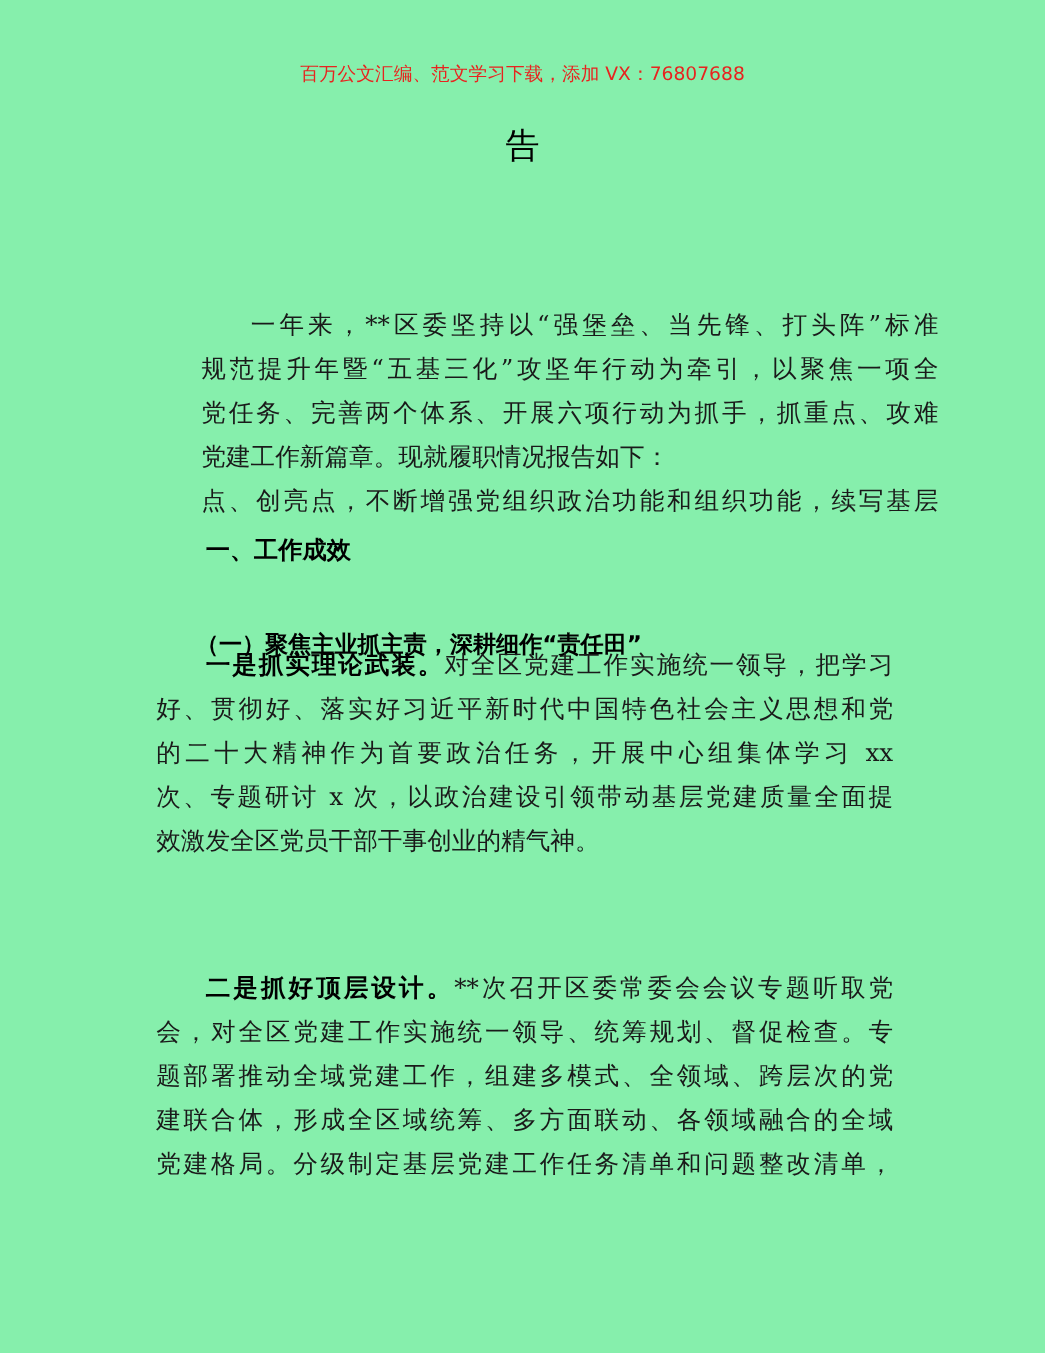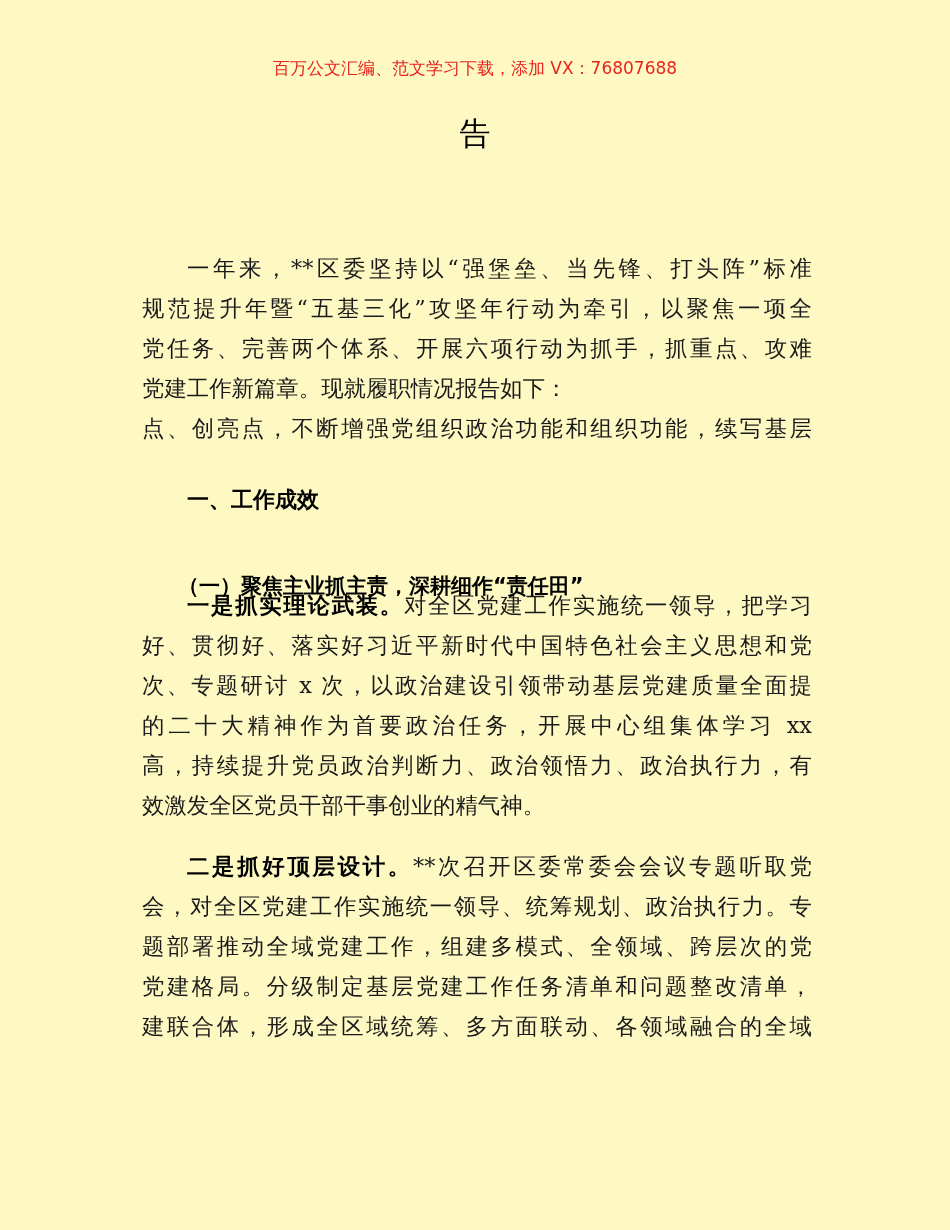--- a/index.html
+++ b/index.html
@@ -1,17 +1,17 @@
 <!DOCTYPE html>
 <html><head>
 <meta charset="utf-8">
 <style>
   html, body { margin: 0; padding: 0; background: #ffffff; }
   body { width: 950px; height: 1230px; position: relative; overflow: hidden; }
-  .page { position: absolute; left: 0; top: 0; width: 950px; height: 1230px; background: #fef9c3; }
+  .page { position: absolute; left: 0; top: 0; width: 950px; height: 1230px; background: #86efac; }
   .watermark {
     position: absolute; left: 0; top: 56px; width: 950px; text-align: center;
     color: #e8231f; font-family: "DejaVu Sans", sans-serif; font-size: 17px; line-height: 24px;
   }
   .title {
     position: absolute; left: 140px; top: 110px; width: 670px; text-align: center;
     font-family: "DejaVu Sans", sans-serif; font-size: 31px; line-height: 46px; color: #000;
     font-weight: normal;
   }
   .title .num { font-weight: bold; }
@@ -36,42 +36,41 @@
 <body>
 
 <div class="page">
 
   <div class="watermark">百万公文汇编、范文学习下载，添加 VX：76807688</div>
 
   <div class="title">
     <div>告</div>
   </div>
 
-  <div class="body-block" style="top:248px;">
+  <div class="body-block" style="top:276px;margin-left:41px;">
     <div class="line indent">一年来，**区委坚持以“强堡垒、当先锋、打头阵”标准</div>
     <div class="line">规范提升年暨“五基三化”攻坚年行动为牵引，以聚焦一项全</div>
     <div class="line">党任务、完善两个体系、开展六项行动为抓手，抓重点、攻难</div>
     <div class="line last">党建工作新篇章。现就履职情况报告如下：</div>
     <div class="line">点、创亮点，不断增强党组织政治功能和组织功能，续写基层</div>
   </div>
 
   <div class="heading1" style="top:480px;">一、工作成效</div>
 
   <div class="heading2" style="top:530px;">（一）聚焦主业抓主责，深耕细作“责任田”</div>
 
   <div class="body-block" style="top:585px;">
     <div class="line indent"><span class="lead">一是抓实理论武装。</span><span>对全区党建工作实施统一领导，把学习</span></div>
     <div class="line">好、贯彻好、落实好习近平新时代中国特色社会主义思想和党</div>
+    <div class="line">的二十大精神作为首要政治任务，开展中心组集体学习 xx</div>
     <div class="line">次、专题研讨 x 次，以政治建设引领带动基层党建质量全面提</div>
-    <div class="line">的二十大精神作为首要政治任务，开展中心组集体学习 xx</div>
-    <div class="line">高，持续提升党员政治判断力、政治领悟力、政治执行力，有</div>
     <div class="line last">效激发全区党员干部干事创业的精气神。</div>
   </div>
 
-  <div class="body-block" style="top:846px;">
+  <div class="body-block" style="top:878px;">
     <div class="line indent"><span class="lead">二是抓好顶层设计。</span><span>**次召开区委常委会会议专题听取党</span></div>
-    <div class="line">会，对全区党建工作实施统一领导、统筹规划、政治执行力。专</div>
+    <div class="line">会，对全区党建工作实施统一领导、统筹规划、督促检查。专</div>
     <div class="line">题部署推动全域党建工作，组建多模式、全领域、跨层次的党</div>
+    <div class="line">建联合体，形成全区域统筹、多方面联动、各领域融合的全域</div>
     <div class="line">党建格局。分级制定基层党建工作任务清单和问题整改清单，</div>
-    <div class="line">建联合体，形成全区域统筹、多方面联动、各领域融合的全域</div>
   </div>
 
 </div>
 
 </body></html>

